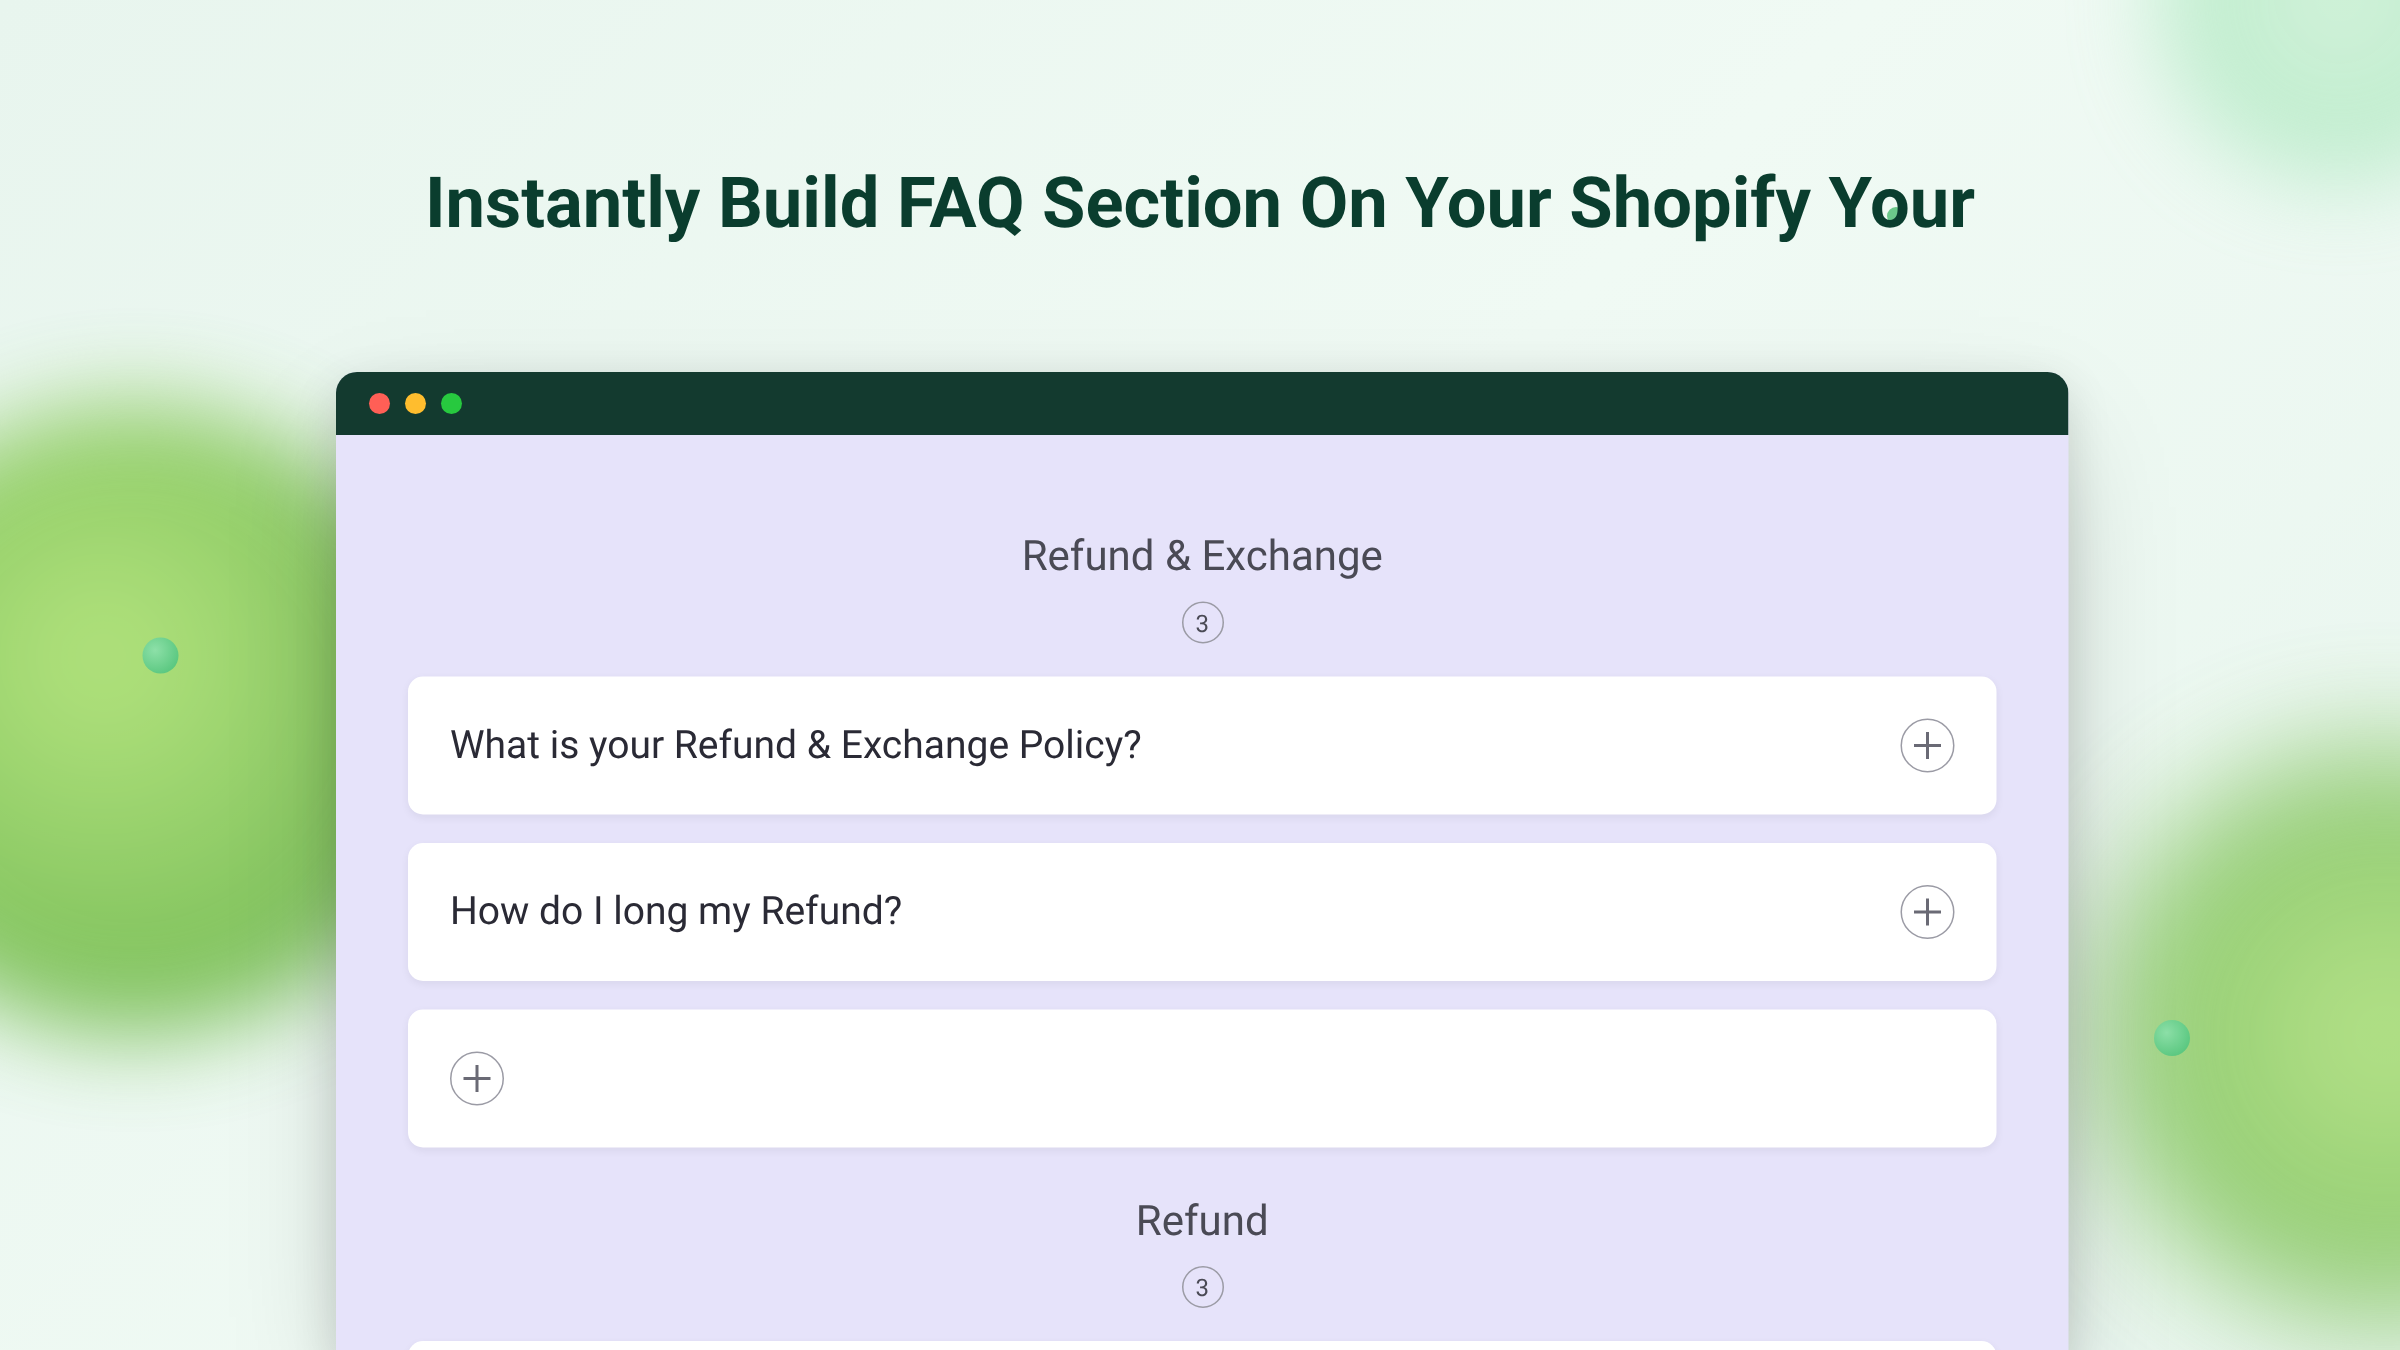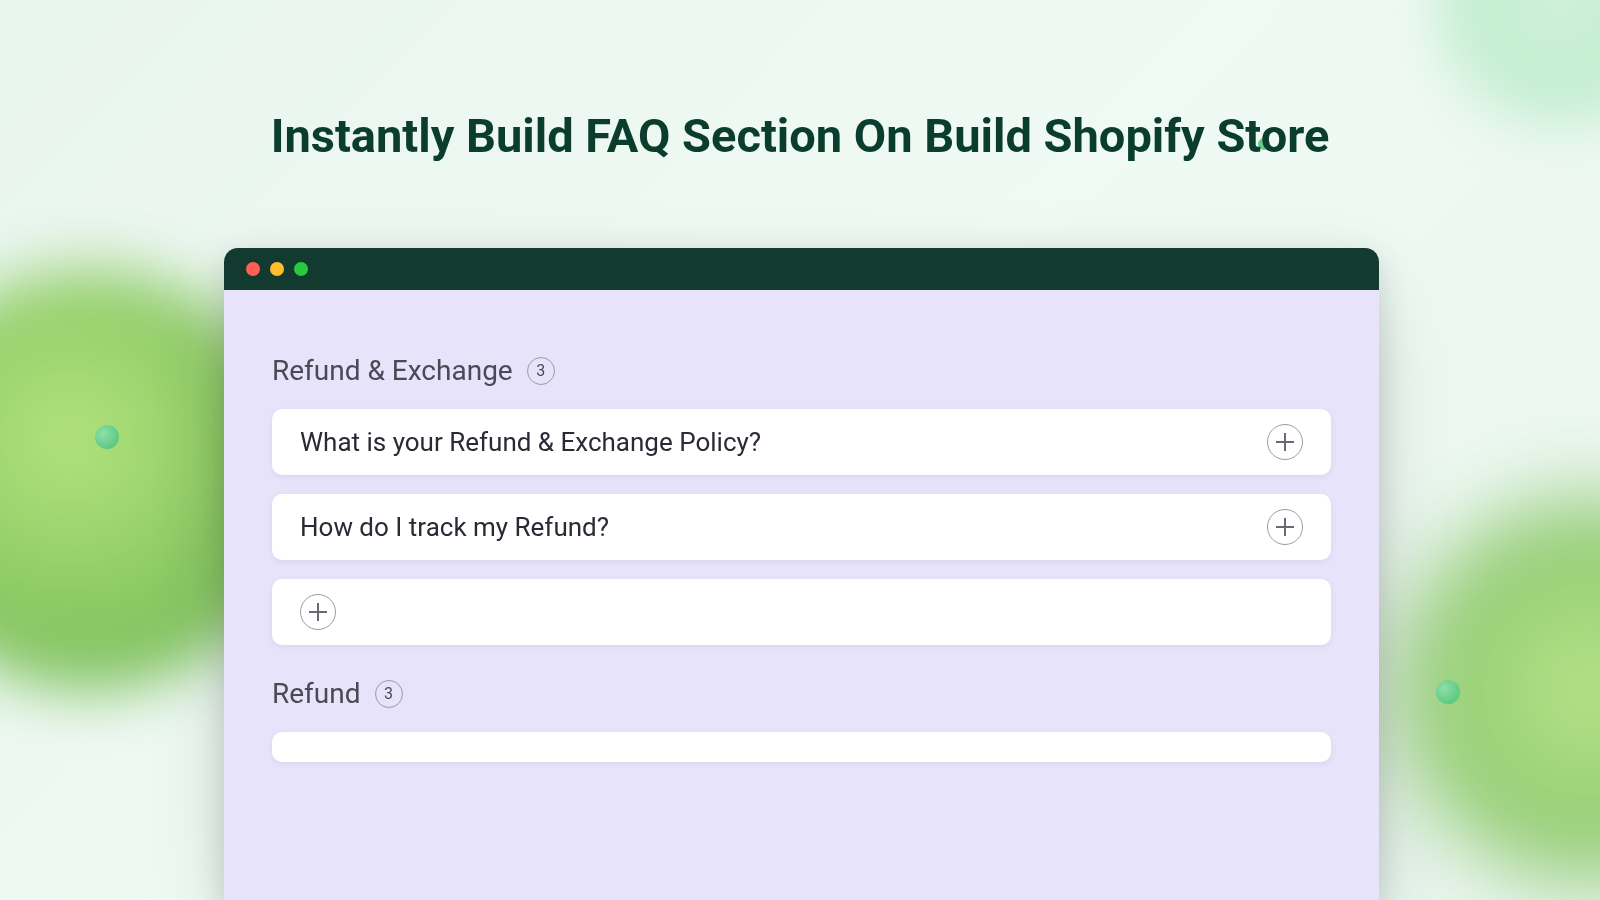--- a/index.html
+++ b/index.html
@@ -101,37 +101,38 @@
 }
 .category {
   display: flex;
   align-items: center;
   gap: 14px;
   font-size: 28px;
   font-weight: 400;
   color: #4a4a55;
   margin-bottom: 22px;
   margin-top: 32px;
+  flex-direction: column;
 }
 .category:first-of-type { margin-top: 0; }
 .count-badge {
   width: 28px;
   height: 28px;
   border: 1.5px solid #9b9ba5;
   border-radius: 50%;
   display: flex;
   align-items: center;
   justify-content: center;
   font-size: 16px;
   color: #4a4a55;
 }
 .faq-item {
   background: #ffffff;
   border-radius: 10px;
-  padding: 15px 28px;
+  padding: 28px 28px;
   margin-bottom: 19px;
   display: flex;
   align-items: center;
   justify-content: space-between;
   box-shadow: 0 2px 6px rgba(0,0,0,0.06);
 }
 .faq-question {
   font-size: 26px;
   font-weight: 400;
   color: #2a2a35;
@@ -158,41 +159,41 @@
 </head>
 <body>
 
 <div class="blob-topright"></div>
 <div class="blob-left"></div>
 <div class="blob-right"></div>
 <div class="dot dot1"></div>
 <div class="dot dot2"></div>
 <div class="dot dot3"></div>
 
-<h1 class="hero-title">Instantly Build FAQ Section On Build Shopify Store</h1>
+<h1 class="hero-title">Instantly Build FAQ Section On Your Shopify Your</h1>
 
 <div class="window">
   <div class="titlebar">
     <span class="tl-dot tl-red"></span>
     <span class="tl-dot tl-yellow"></span>
     <span class="tl-dot tl-green"></span>
   </div>
   <div class="window-body">
 
     <div class="category">
       <span>Refund &amp; Exchange</span>
       <span class="count-badge">3</span>
     </div>
 
     <div class="faq-item">
       <span class="faq-question">What is your Refund &amp; Exchange Policy?</span>
       <span class="plus-icon"></span>
     </div>
     <div class="faq-item">
-      <span class="faq-question">How do I track my Refund?</span>
+      <span class="faq-question">How do I long my Refund?</span>
       <span class="plus-icon"></span>
     </div>
     <div class="faq-item">
       <span class="plus-icon"></span>
     </div>
 
     <div class="category">
       <span>Refund</span>
       <span class="count-badge">3</span>
     </div>

